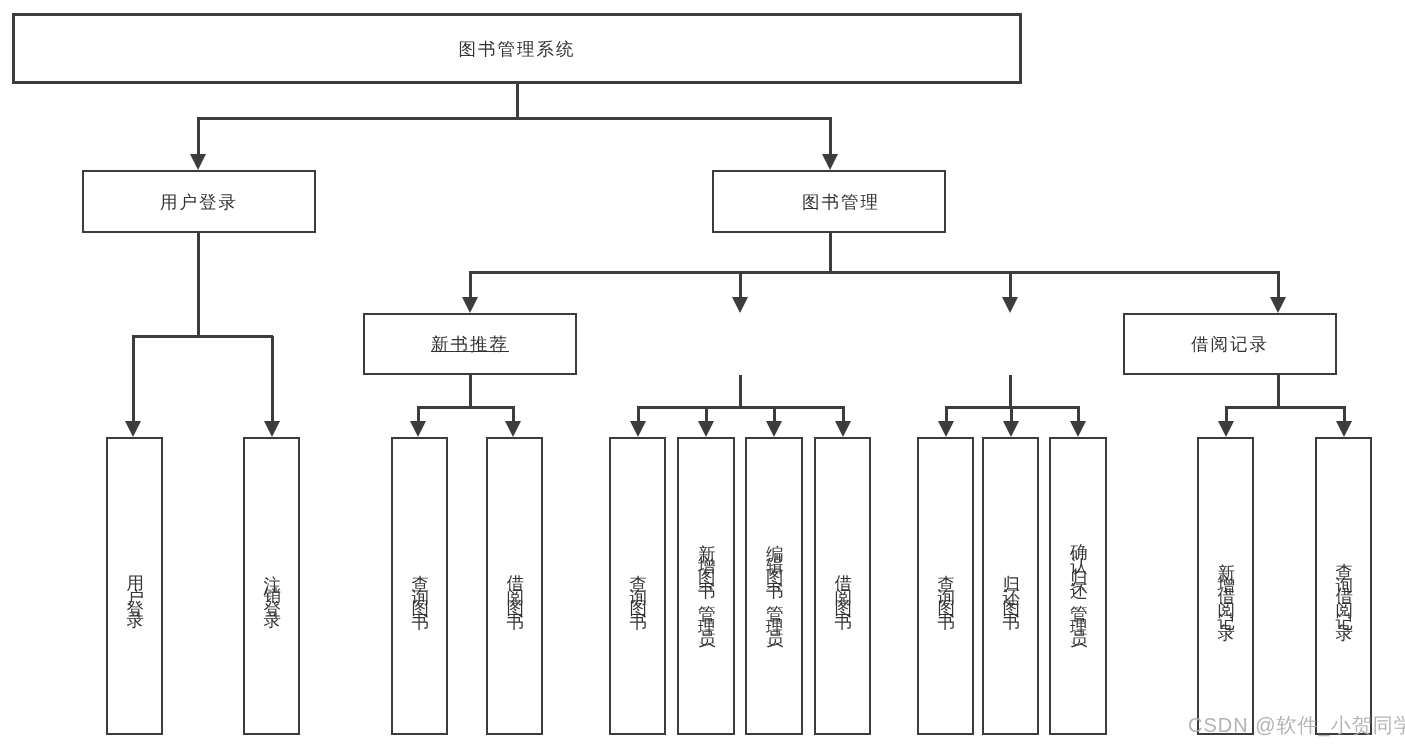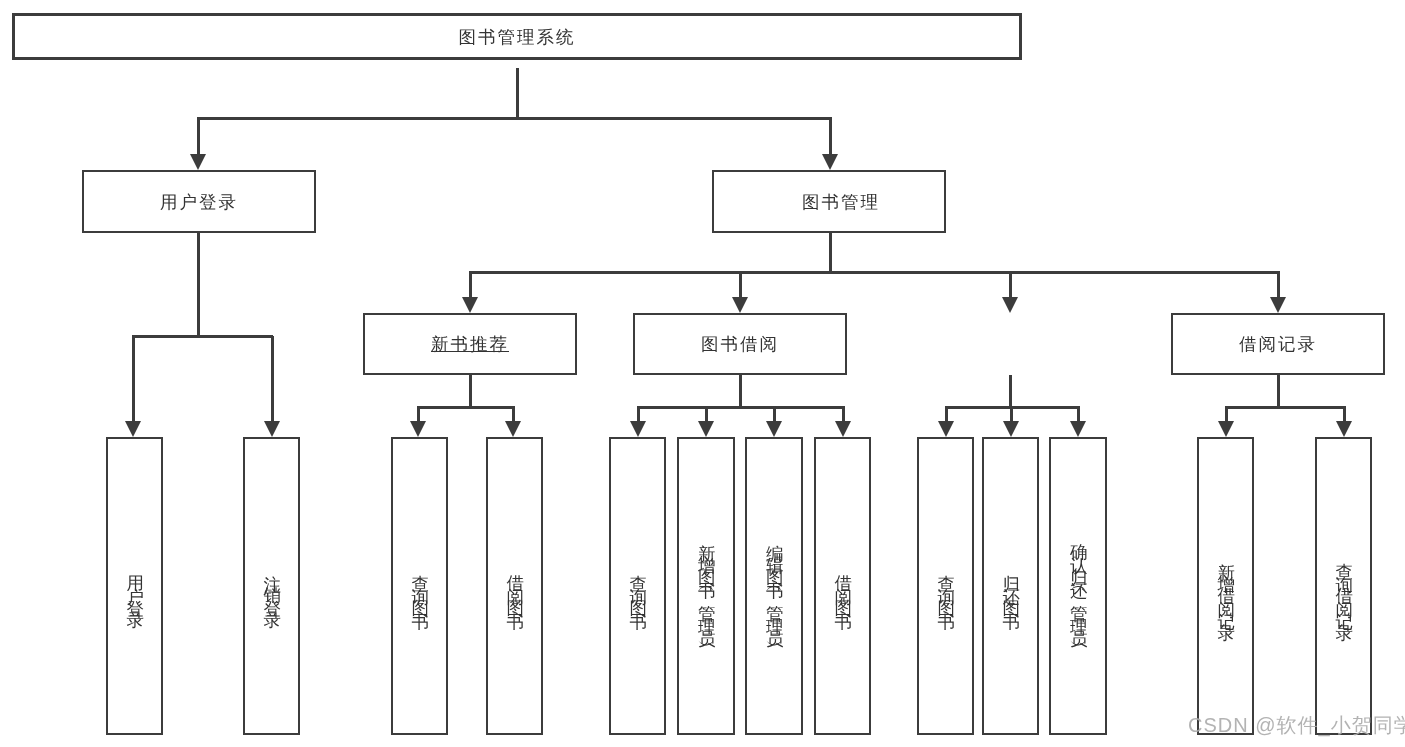--- a/index.html
+++ b/index.html
@@ -111,38 +111,35 @@
   <div class="vline" style="left:1076.5px;top:407px;height:15px;"></div>
   <div class="ahead" style="left:1070px;top:421px;"></div>
 
   <div class="vline" style="left:1276.5px;top:375px;height:32px;"></div>
   <div class="hline" style="left:1224.5px;top:405.5px;width:121px;"></div>
   <div class="vline" style="left:1224.5px;top:407px;height:15px;"></div>
   <div class="ahead" style="left:1218px;top:421px;"></div>
   <div class="vline" style="left:1342.5px;top:407px;height:15px;"></div>
   <div class="ahead" style="left:1336px;top:421px;"></div>
 
-  <div class="box" style="left:12px;top:13px;width:1010px;height:47px;border-width:3px;">
+  <div class="box" style="left:12px;top:13px;width:1010px;height:71px;border-width:3px;">
     <span class="lbl">图书管理系统</span>
   </div>
 
   <div class="box" style="left:82px;top:170px;width:234px;height:63px;">
     <span class="lbl">用户登录</span>
   </div>
   <div class="box" style="left:712px;top:170px;width:234px;height:63px;padding-left:24px;">
     <span class="lbl">图书管理</span>
   </div>
 
   <div class="box" style="left:363px;top:313px;width:214px;height:62px;text-decoration:underline;">
     <span class="lbl">新书推荐</span>
   </div>
-  <div class="box" style="left:633px;top:313px;width:214px;height:62px;">
-    <span class="lbl">图书借阅</span>
-  </div>
-  <div class="box" style="left:1171px;top:313px;width:214px;height:62px;">
+  <div class="box" style="left:1123px;top:313px;width:214px;height:62px;">
     <span class="lbl">借阅记录</span>
   </div>
 
   <div class="box vbox" style="left:106px;top:437px;width:57px;height:298px;">
     <span class="lbl">用户登录</span>
   </div>
   <div class="box vbox" style="left:243px;top:437px;width:57px;height:298px;">
     <span class="lbl">注销登录</span>
   </div>
   <div class="box vbox" style="left:391px;top:437px;width:57px;height:298px;">

